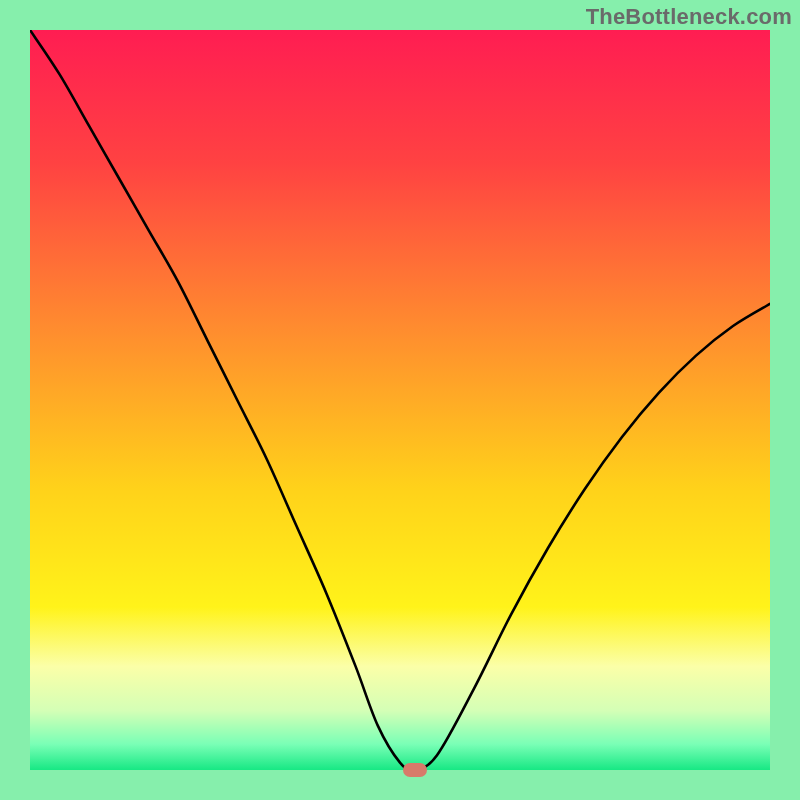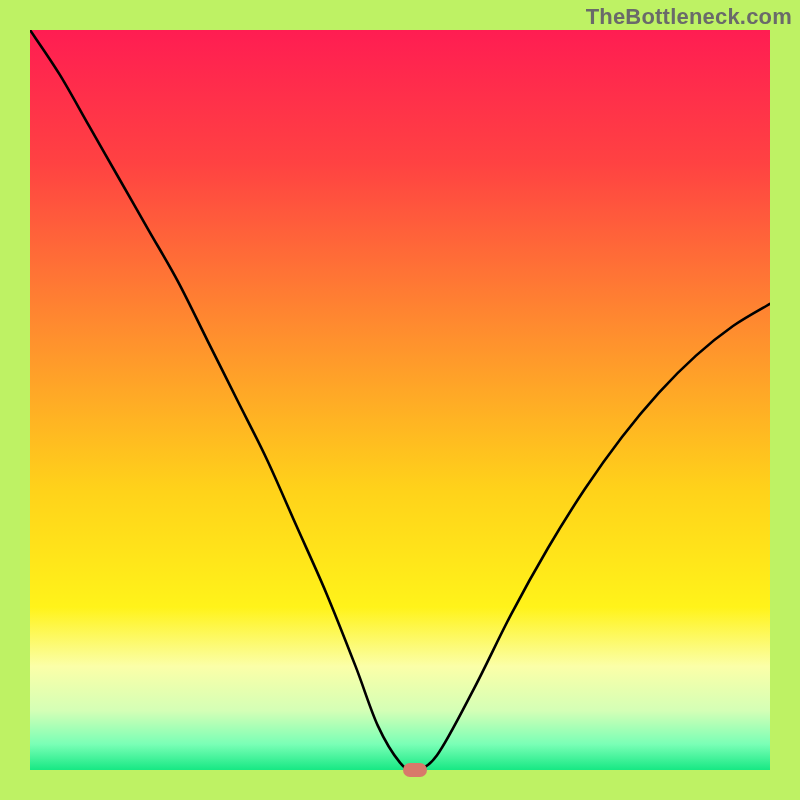--- a/index.html
+++ b/index.html
@@ -7,21 +7,21 @@
     padding: 0;
     width: 800px;
     height: 800px;
     background: #000000;
     overflow: hidden;
   }
   .outer {
     width: 800px;
     height: 800px;
     position: relative;
-    background: #bef264;
+    background: #86efac;
     text-align: center;
   }
   .plot-area {
     position: absolute;
     left: 30px;
     top: 30px;
     width: 740px;
     height: 740px;
   }
   .gradient {

